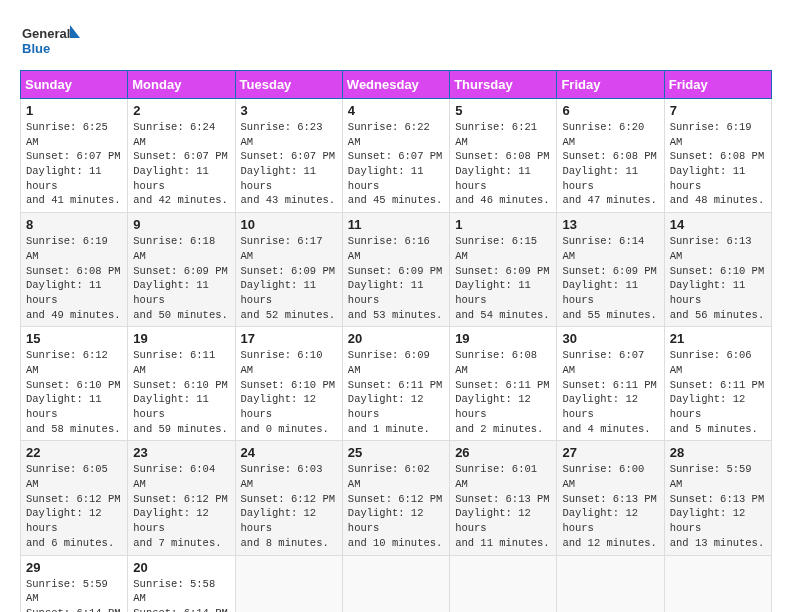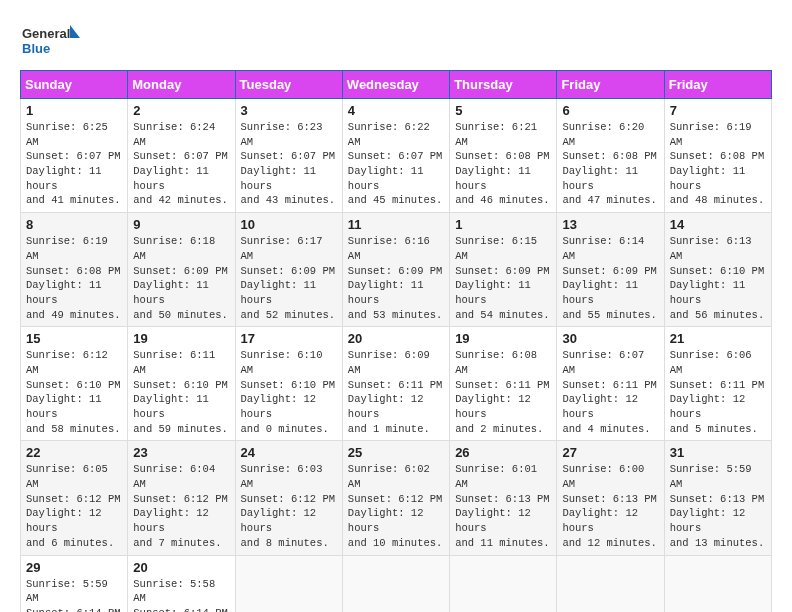--- a/index.html
+++ b/index.html
@@ -325,21 +325,21 @@
       </td>
         <td>
         <div class="day-number">27</div>
         <div class="day-info">
           Sunrise: 6:00 AM<br>
           Sunset: 6:13 PM<br>
           Daylight: 12 hours <br>and 12 minutes.
         </div>
       </td>
         <td>
-        <div class="day-number">31</div>
+        <div class="day-number">28</div>
         <div class="day-info">
           Sunrise: 5:59 AM<br>
           Sunset: 6:13 PM<br>
           Daylight: 12 hours <br>and 13 minutes.
         </div>
       </td>
       </tr>
       <tr>
         <td>
         <div class="day-number">29</div>

